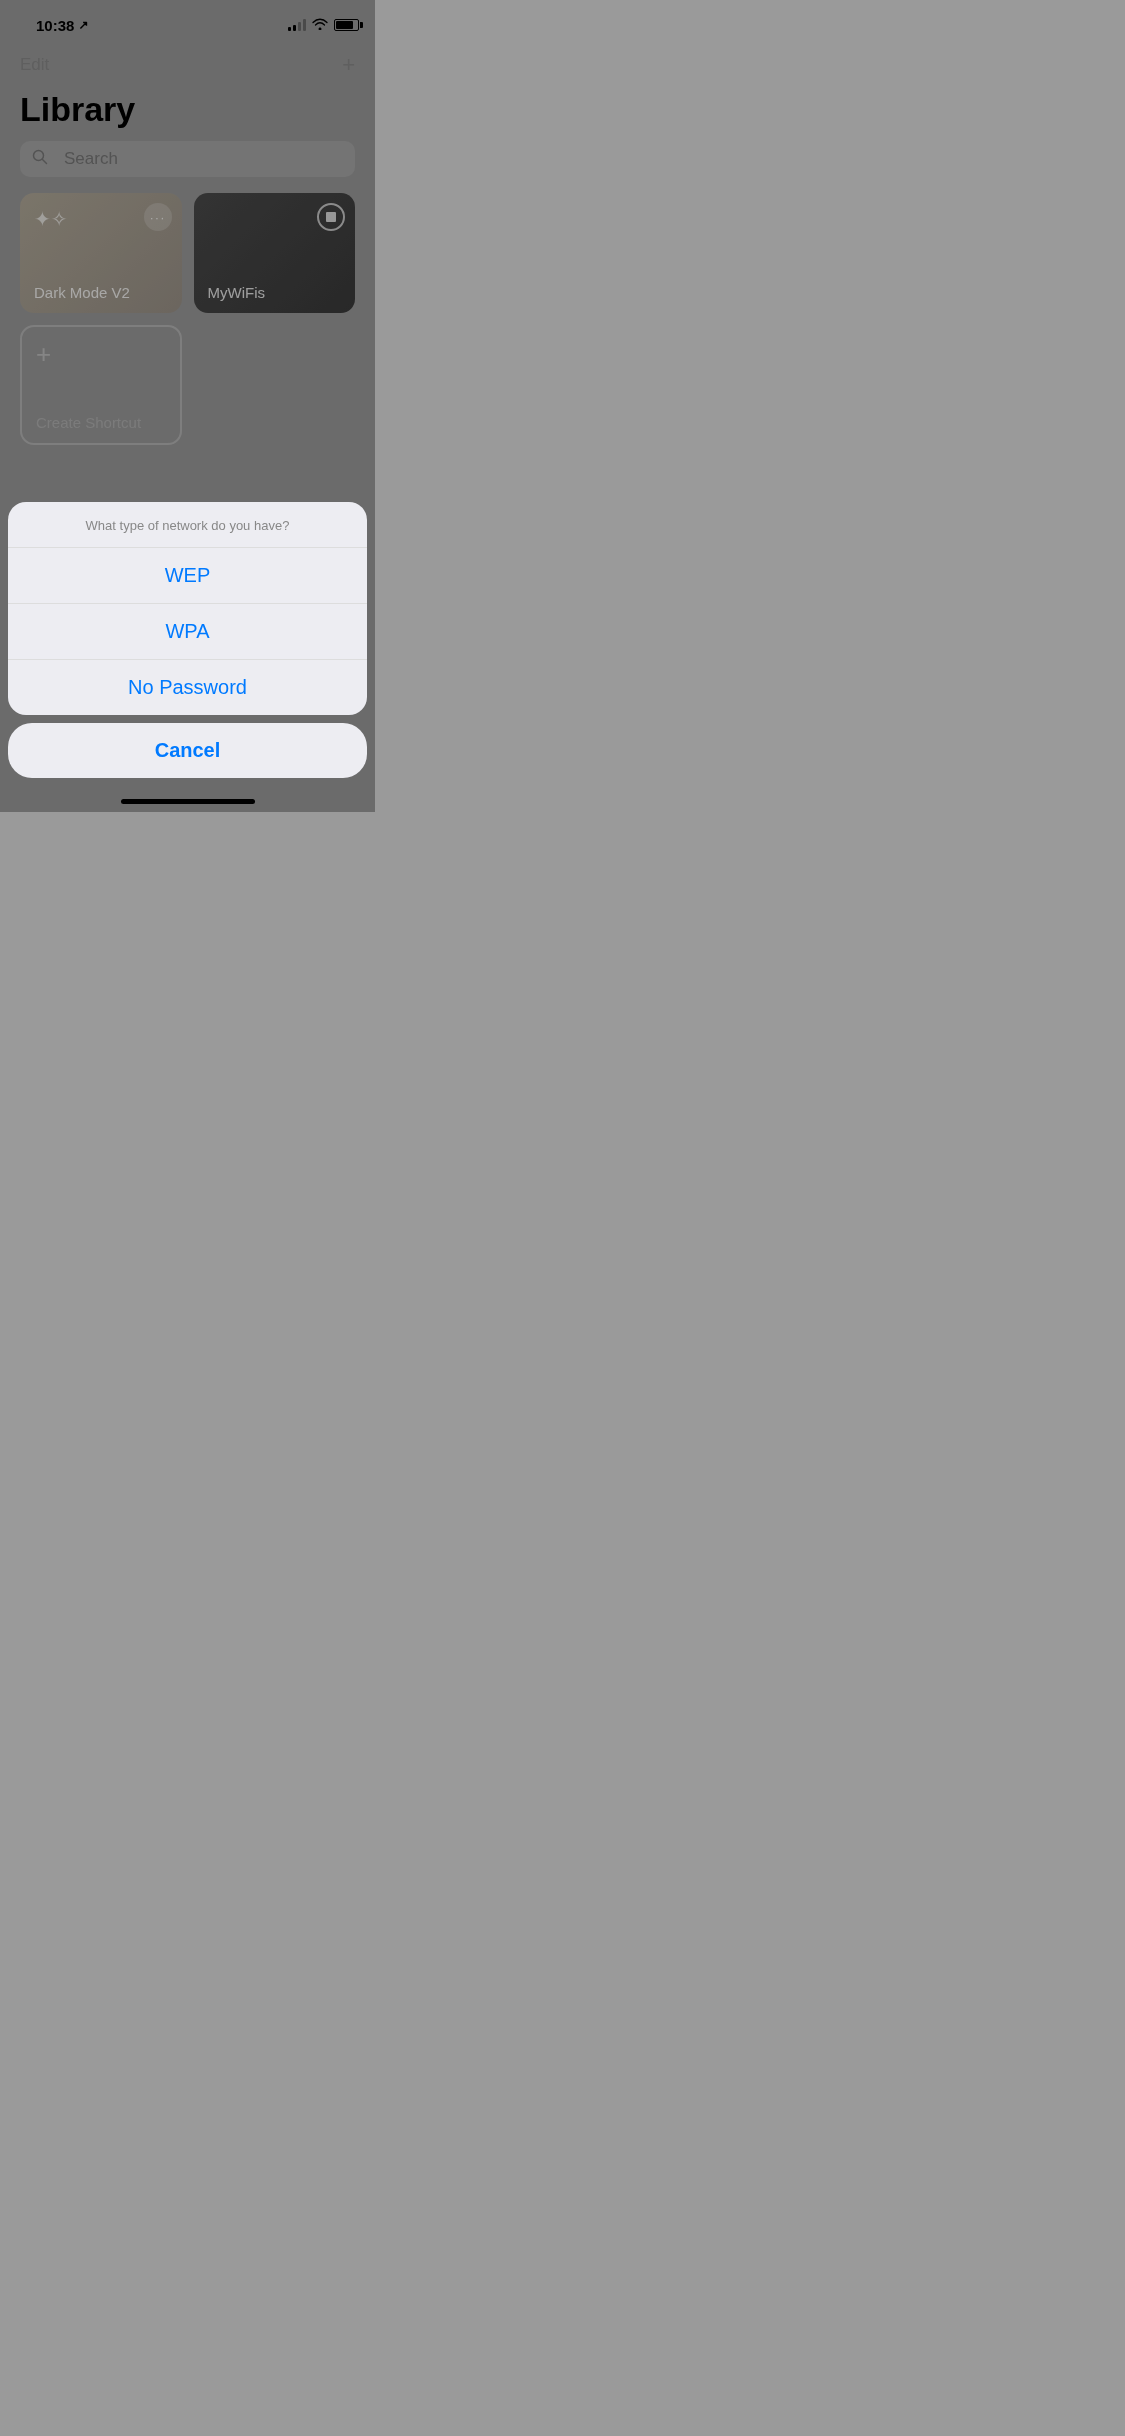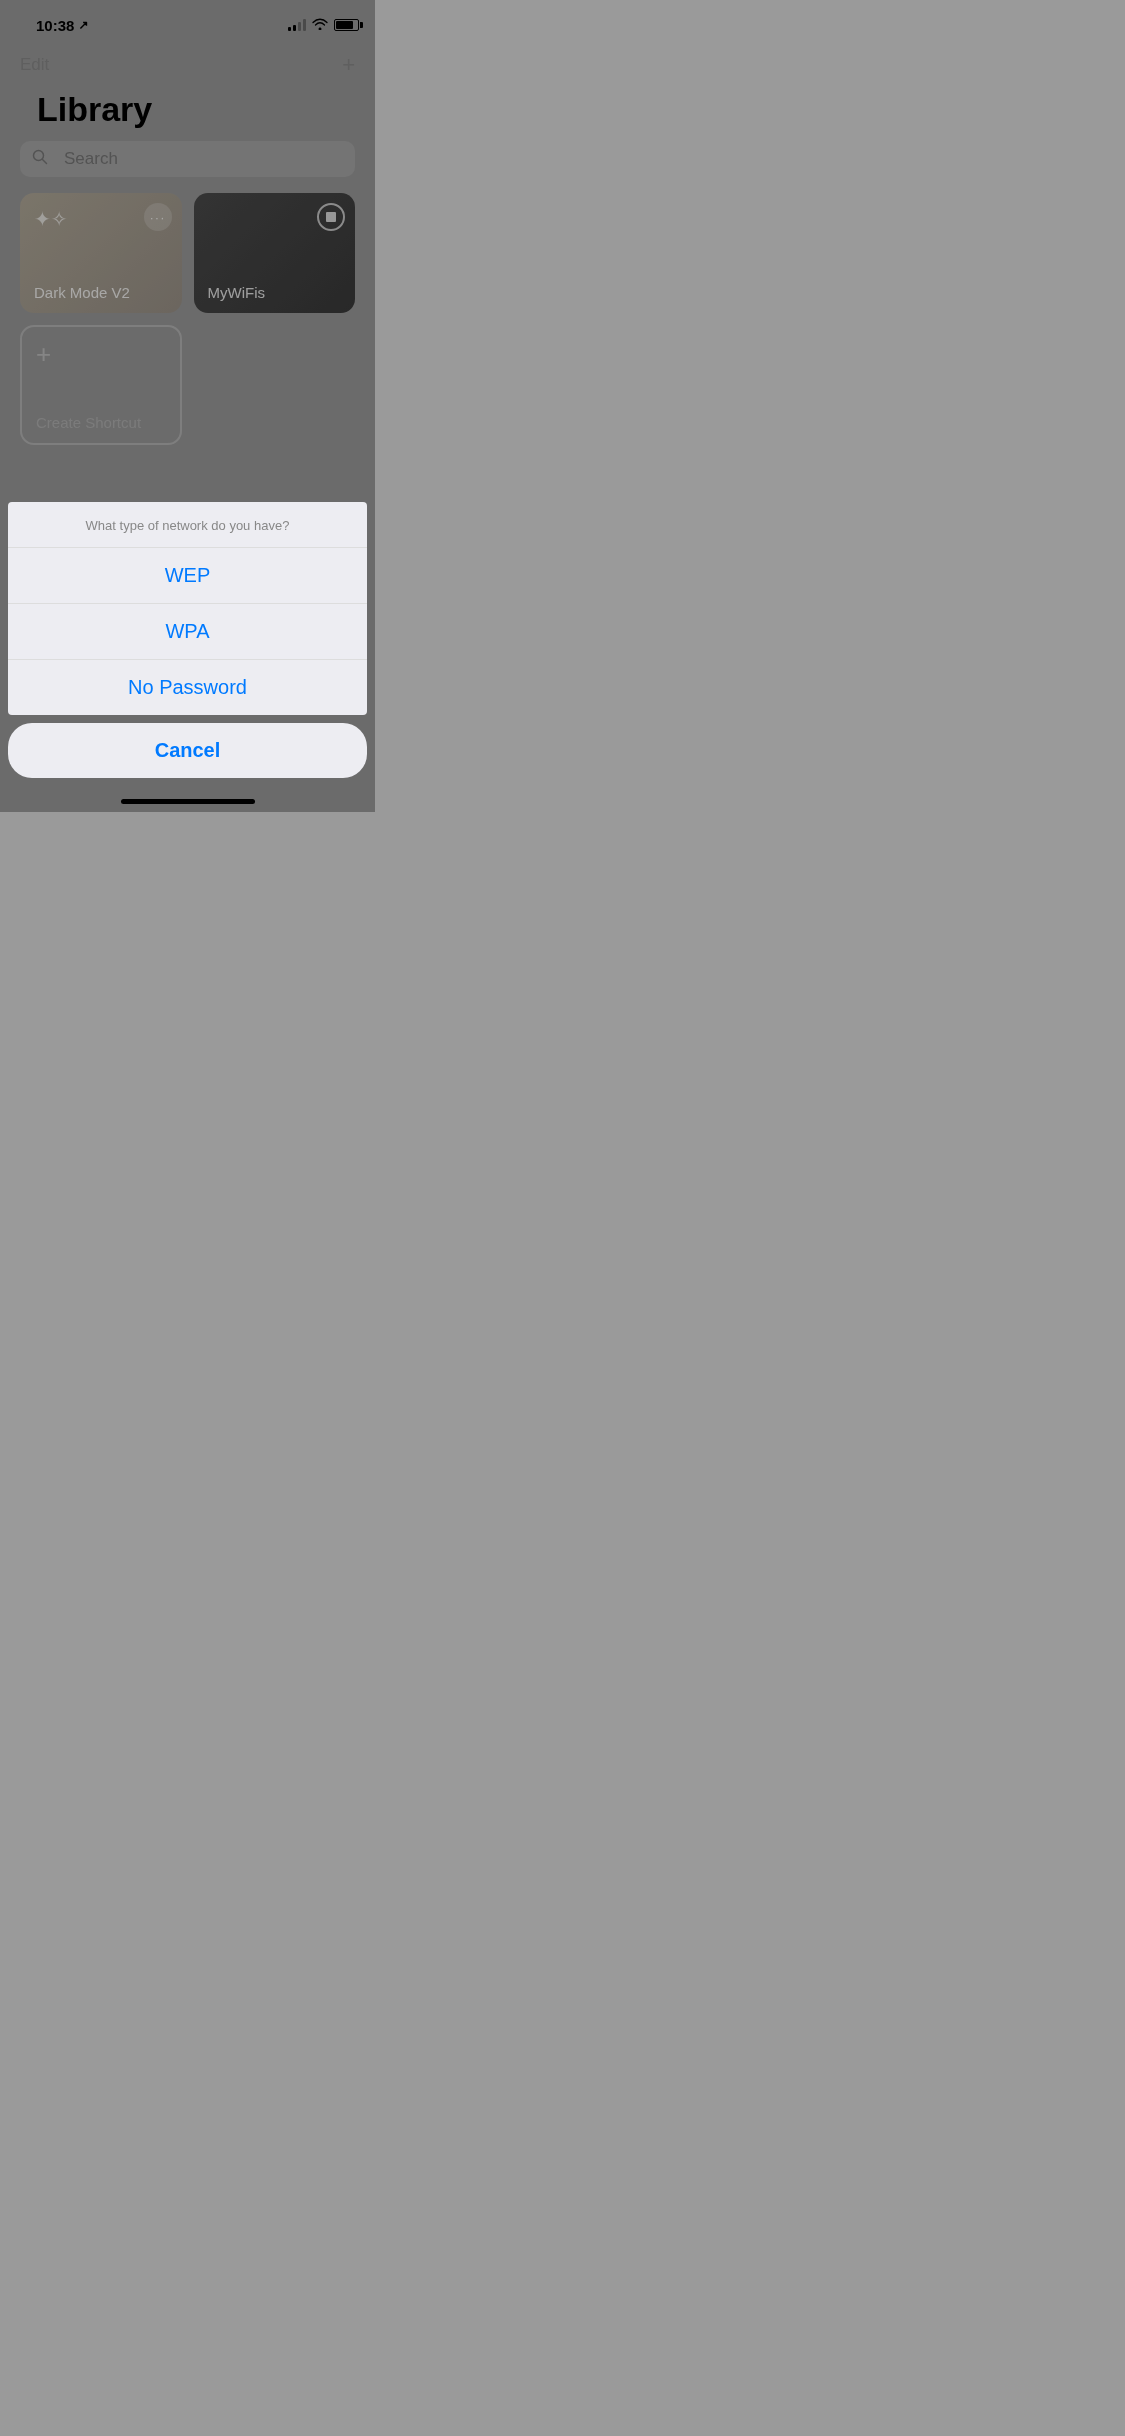--- a/index.html
+++ b/index.html
@@ -104,21 +104,21 @@
       font-size: 22px;
       color: #888;
       font-weight: 300;
     }
 
     
     .page-title {
       font-size: 34px;
       font-weight: 700;
       color: #000;
-      padding: 4px 20px 12px 37px;
+      padding: 4px 20px 12px 20px;
     }
 
     
     .search-container {
       padding: 0 20px 16px 20px;
     }
 
     .search-bar {
       background: rgba(180, 180, 180, 0.5);
       border-radius: 10px;
@@ -259,21 +259,21 @@
       right: 0;
       padding: 0 8px 34px 8px;
       z-index: 20;
       display: flex;
       flex-direction: column;
       gap: 8px;
     }
 
     .action-sheet-main {
       background: rgba(242, 242, 247, 0.97);
-      border-radius: 4px;
+      border-radius: 18px;
       overflow: hidden;
     }
 
     .action-sheet-title {
       text-align: center;
       padding: 16px 20px 14px 20px;
       font-size: 13px;
       color: #888;
       border-bottom: 1px solid #ddd;
     }

